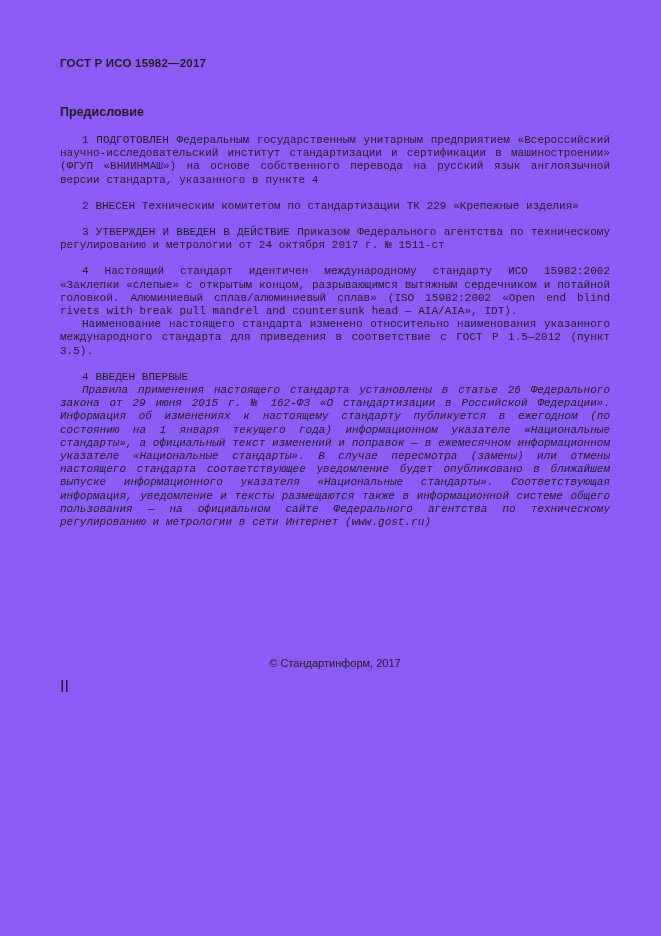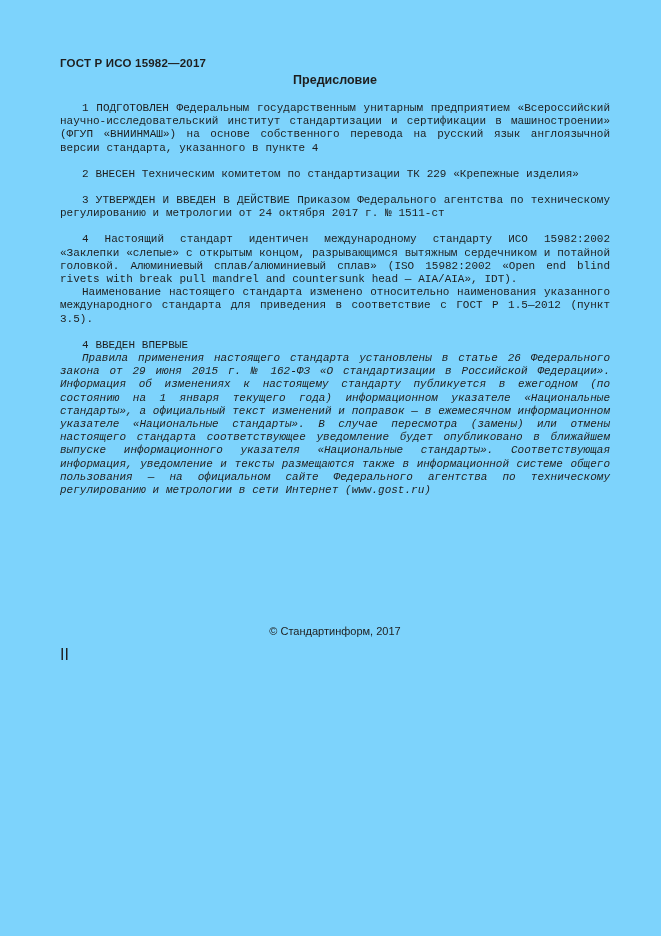--- a/index.html
+++ b/index.html
@@ -13,32 +13,31 @@
     overflow: hidden;
     font-family: "Liberation Sans", sans-serif;
     color: #1e1e1e;
   }
   .page {
     position: relative;
     box-sizing: border-box;
     width: 661px;
     height: 936px;
     padding: 57px 51px 0 60px;
-    background: #7dd3fc;
+    background: #8b5cf6;
   }
   .doc-code {
     font-size: 11.5px;
     font-weight: bold;
     letter-spacing: 0.2px;
   }
   .title {
     font-size: 12.5px;
     font-weight: bold;
-    text-align: center;
-    margin: 4px 0 0 0;
+    margin: 36px 0 0 0;
   }
   p.body {
     font-size: 11px;
     line-height: 13.2px;
     text-align: justify;
     text-indent: 22px;
     margin: 0;
     word-spacing: 0.2px;
     font-family: Liberation Mono, monospace;
   }

